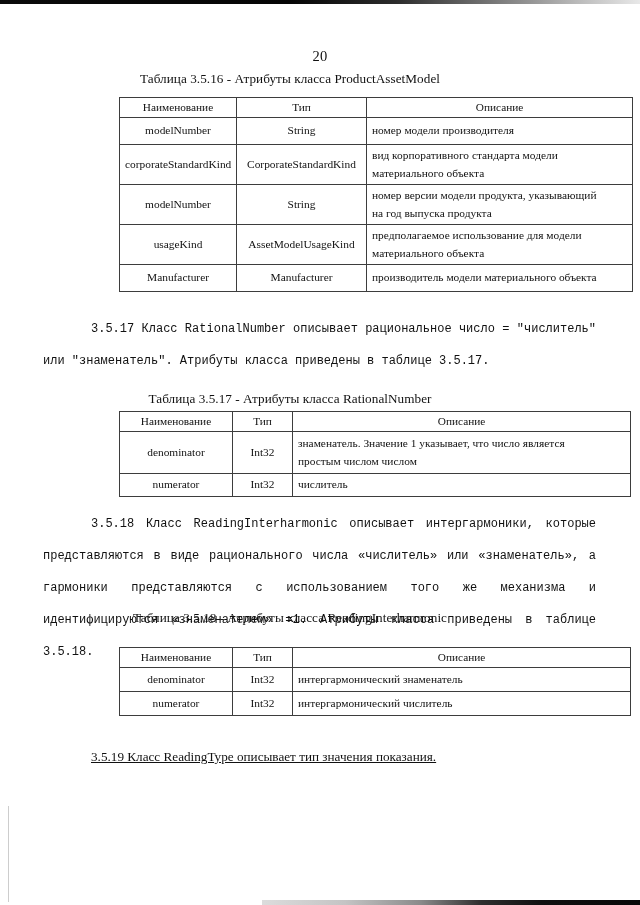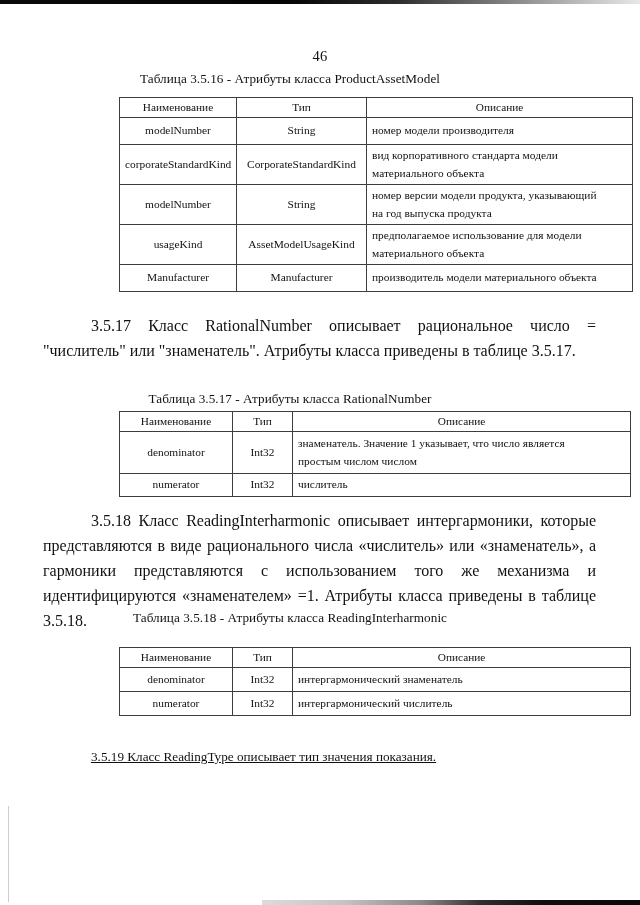--- a/index.html
+++ b/index.html
@@ -118,24 +118,25 @@
   #table-3 col.col-name { width: 113px; }
   #table-3 col.col-type { width: 60px; }
   #table-3 col.col-desc { width: 338px; }
   #table-3 td.one-line { height: 23px; }
 
   .desc-line { display: block; }
 
   
   .para {
     position: absolute;
-    font-size: 16px;
-    line-height: 25px;
+    font-size: 12px;
+    line-height: 32px;
     text-align: justify;
     text-justify: inter-word;
+    font-family: Liberation Mono, monospace;
   }
   #para-3517 { left: 43px; top: 313px; width: 553px; text-indent: 48px; }
   #para-3518 { left: 43px; top: 508px; width: 553px; text-indent: 48px; }
 
   #para-3519-a {
     position: absolute;
     left: 43px; top: 744px; width: 553px;
     font-size: 13.2px; line-height: 25px;
     text-indent: 48px;
     text-decoration: underline;
@@ -154,21 +155,21 @@
 </style>
 </head>
 <body>
 
 <div class="page">
 
   <div class="scan-edge-top"></div>
   <div class="scan-edge-left"></div>
   <div class="scan-edge-bottom"></div>
 
-  <div class="page-number">46</div>
+  <div class="page-number">20</div>
 
   <div class="caption" id="caption-1">Таблица 3.5.16 - Атрибуты класса ProductAssetModel</div>
 
   <table class="doc-table" id="table-1">
     <colgroup>
       <col class="col-name">
         <col class="col-type">
         <col class="col-desc">
     </colgroup>
     <thead>

